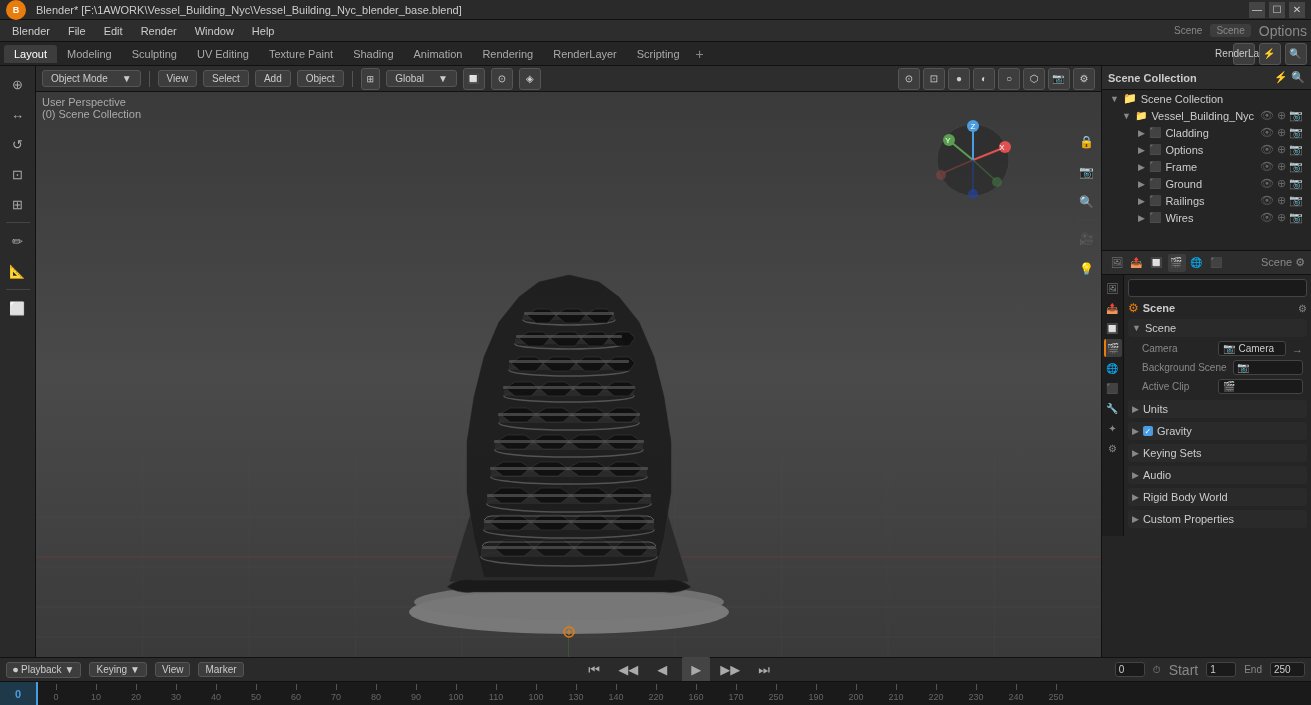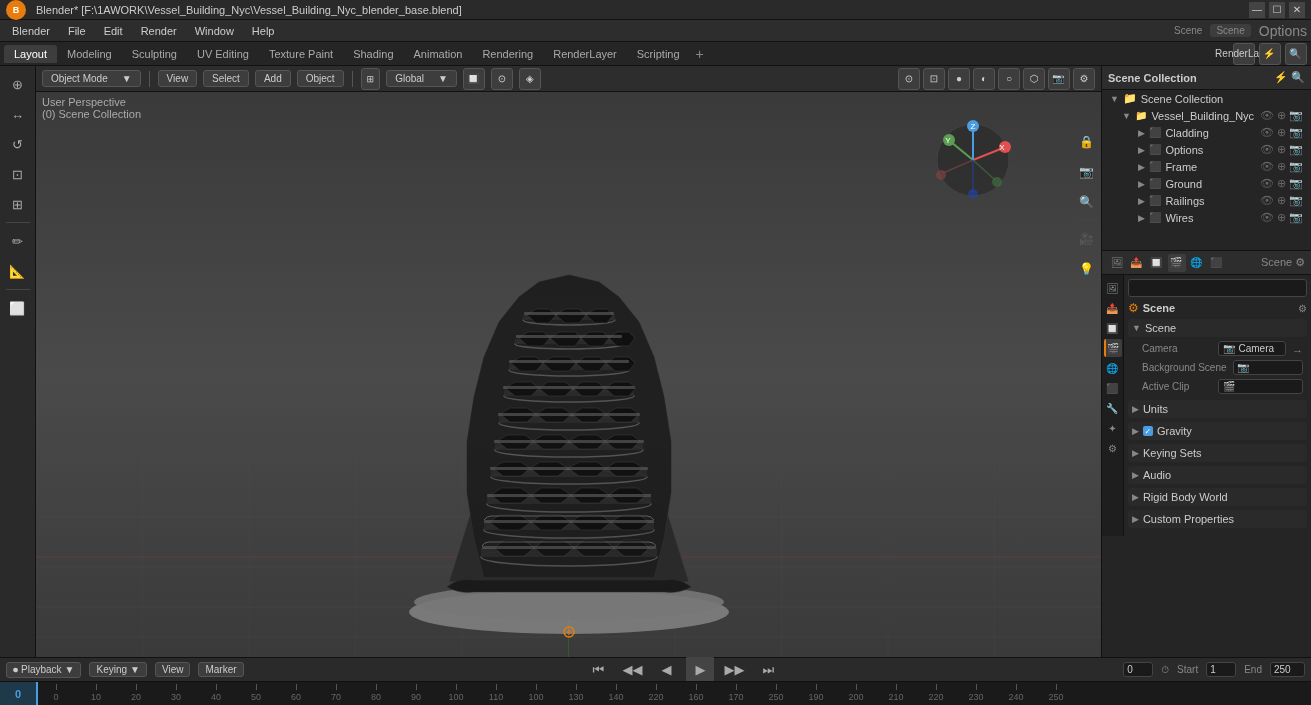--- a/index.html
+++ b/index.html
@@ -997,21 +997,21 @@
     <button class="toolbar-btn">◀◀</button>
     <button class="toolbar-btn">◀</button>
     <button class="toolbar-btn" style="background:#444;">▶</button>
     <button class="toolbar-btn">▶▶</button>
     <button class="toolbar-btn">⏭</button>
   </div>
 
   <div style="margin-left:auto;display:flex;align-items:center;gap:8px;">
     <input type="text" value="0" style="width: 30px; background: rgb(26, 26, 26); border: 1px solid rgb(68, 68, 68); border-radius: 3px; color: rgb(204, 204, 204); font-size: 10px; padding: 1px 3px;">
     <span style="color:#888;font-size:10px;">⏱</span>
-    <span style="color:#888;font-size:10px;">Start</span>
+    <span style="color:#888;font-size:14px;">Start</span>
     <input type="text" value="1" style="width: 30px; background: rgb(26, 26, 26); border: 1px solid rgb(68, 68, 68); border-radius: 3px; color: rgb(204, 204, 204); font-size: 10px; padding: 1px 3px;">
     <span style="color:#888;font-size:10px;">End</span>
     <input type="text" value="250" style="width: 35px; background: rgb(26, 26, 26); border: 1px solid rgb(68, 68, 68); border-radius: 3px; color: rgb(204, 204, 204); font-size: 10px; padding: 1px 3px;">
   </div>
 </div>
 
 <div id="timeline-bar">
   <div id="timeline-track">
 
     <div style="position:absolute;left:0;top:0;bottom:0;width:36px;background:#1e3a4a;display:flex;align-items:center;justify-content:center;z-index:5;">

